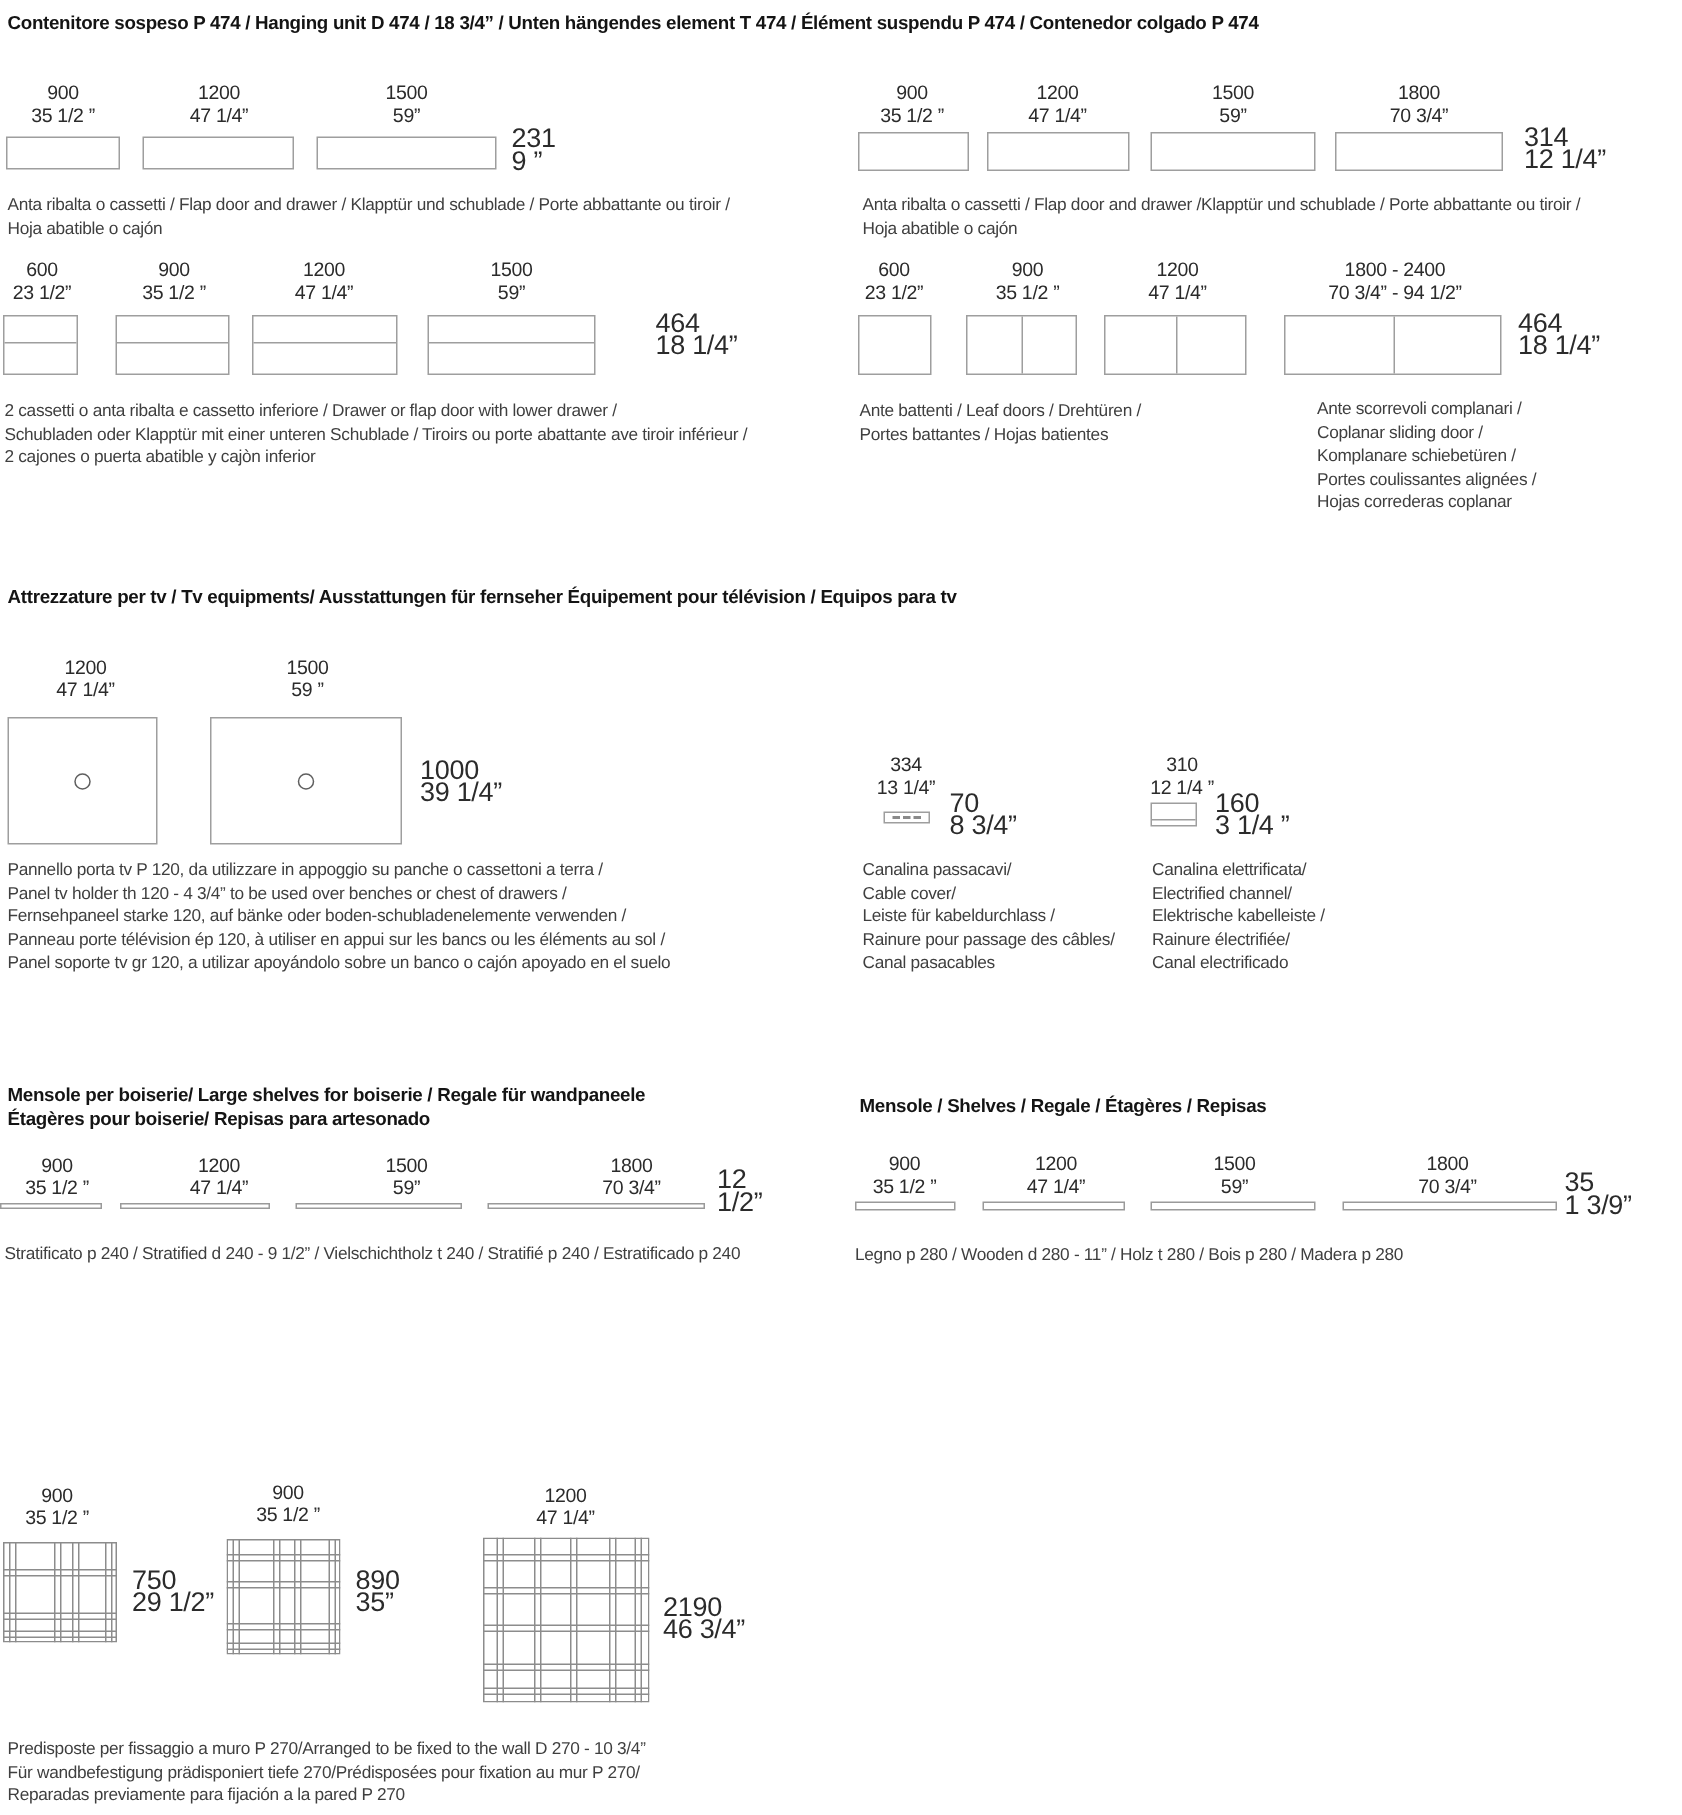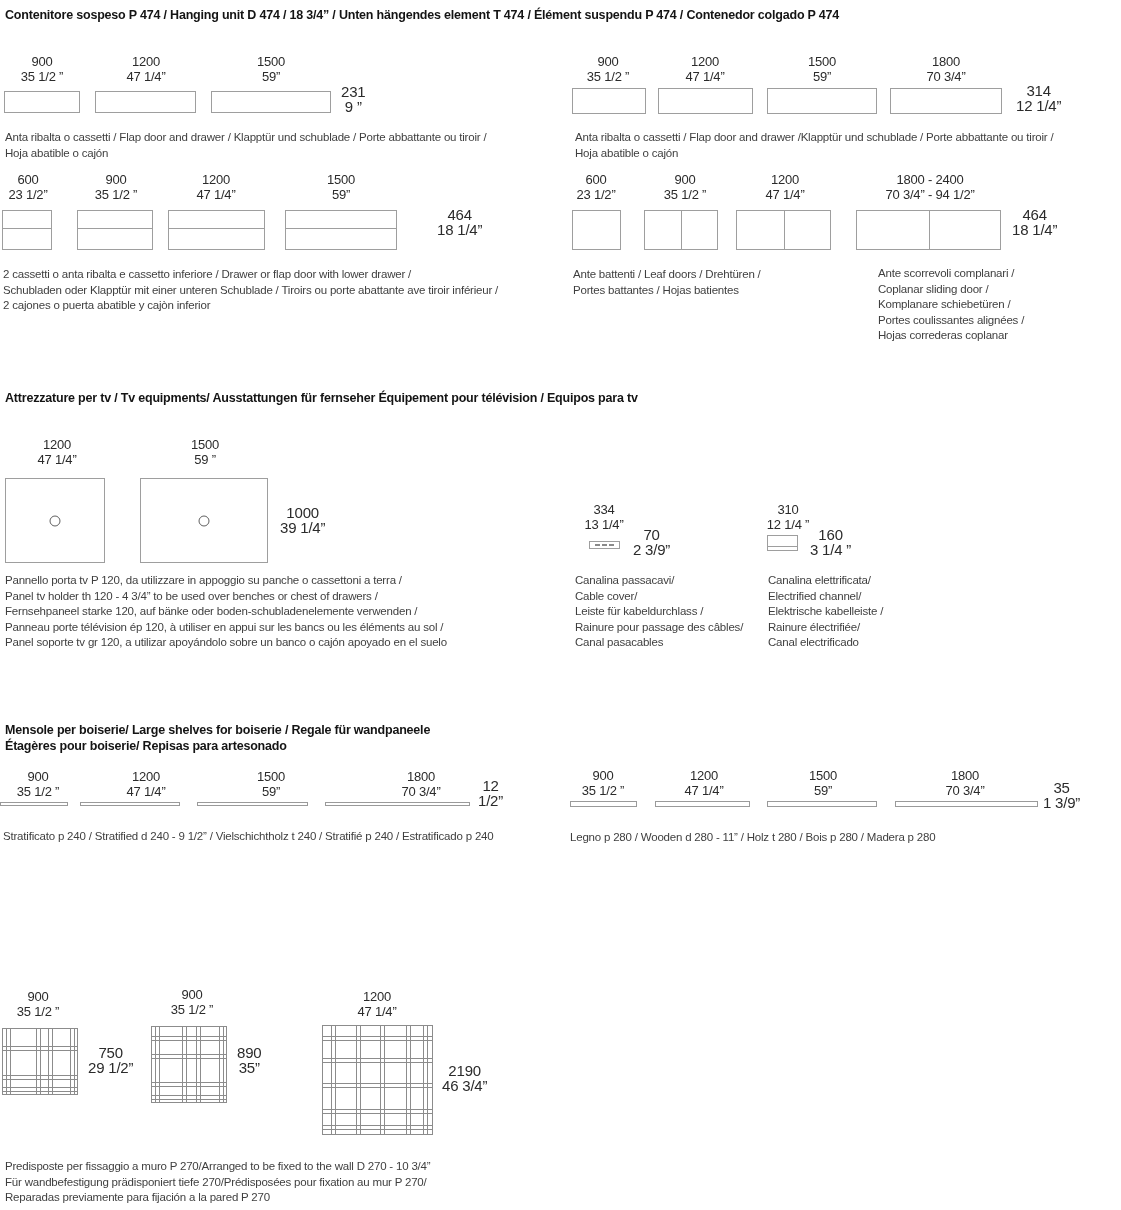--- a/index.html
+++ b/index.html
@@ -1,21 +1,21 @@
 <!DOCTYPE html>
 <html><head>
 <meta charset="utf-8">
 <style>
   html,body{margin:0;padding:0;background:#fff;}
   #page{position:relative;width:1121px;height:1210px;background:#ffffff;overflow:hidden;
         font-family:"Liberation Sans","DejaVu Sans",sans-serif;color:#2b2b2b;}
   .abs{position:absolute;}
   .title{font-size:12.5px;font-weight:700;letter-spacing:-0.2px;color:#141414;line-height:16px;white-space:pre-line;}
   .dim{font-size:13px;letter-spacing:-0.2px;line-height:14.5px;text-align:center;transform:translateX(-50%);white-space:pre-line;color:#2b2b2b;}
-  .hlab{font-size:15px;letter-spacing:-0.2px;line-height:14.5px;text-align:center;color:#2b2b2b;}
+  .hlab{font-size:18px;letter-spacing:-0.2px;line-height:14.5px;text-align:left;color:#2b2b2b;}
   .cap{font-size:11.5px;letter-spacing:-0.2px;line-height:15.5px;color:#3f3f3f;white-space:pre-line;}
   .box{border:1px solid #9e9e9e;box-sizing:border-box;background:#fff;}
   .hdiv{position:absolute;left:0;right:0;top:45%;border-top:1px solid #9e9e9e;}
   .hdiv2{position:absolute;left:0;right:0;top:68%;border-top:1px solid #9e9e9e;}
   .vdiv{position:absolute;top:0;bottom:0;left:50%;border-left:1px solid #9e9e9e;}
   .shelf{border:1px solid #9a9a9a;box-sizing:border-box;background:#fff;}
   .dot{position:absolute;left:50%;top:50%;width:9px;height:9px;border:1px solid #5f5f5f;border-radius:50%;transform:translate(-50%,-50%);}
   .slots{display:flex;align-items:center;justify-content:center;gap:2px;height:100%;}
   .slots i{display:block;width:5px;height:2px;background:#8a8a8a;}
   svg{display:block;}
@@ -132,21 +132,21 @@
   <div class="abs dim" style="left:604px;top:503px"><div>334</div><div>13 1/4”</div></div>
   <div class="abs box" style="left:589px;top:541px;width:31px;height:8px">
       <div class="slots">
         <i></i>
         <i></i>
         <i></i>
       </div>
     </div>
   <div class="abs hlab" style="left:633px;top:528px">
       <div>70</div>
-      <div>2 3/9”</div>
+      <div>8 3/4”</div>
     </div>
   <div class="abs cap" style="left:575px;top:573px">Canalina passacavi/
 Cable cover/
 Leiste für kabeldurchlass /
 Rainure pour passage des câbles/
 Canal pasacables</div>
 
   <div class="abs dim" style="left:788px;top:503px"><div>310</div><div>12 1/4 ”</div></div>
   <div class="abs box" style="left:767px;top:535px;width:31px;height:16px">
       <div class="hdiv2"></div>
@@ -170,20 +170,21 @@
   <div class="abs shelf" style="left:0px;top:802px;width:68px;height:4px"></div>
   <div class="abs shelf" style="left:80px;top:802px;width:100px;height:4px"></div>
   <div class="abs shelf" style="left:197px;top:802px;width:111px;height:4px"></div>
   <div class="abs shelf" style="left:325px;top:802px;width:145px;height:4px"></div>
   <div class="abs hlab" style="left:478px;top:779px">
       <div>12</div>
       <div>1/2”</div>
     </div>
   <div class="abs cap" style="left:3px;top:829px">Stratificato p 240 / Stratified  d 240 - 9 1/2” / Vielschichtholz t 240 / Stratifié p 240 / Estratificado p 240</div>
 
+  <div class="abs title" style="left:573px;top:729px;width:420px;">Mensole / Shelves / Regale / Étagères / Repisas</div>
   <div class="abs dim" style="left:603px;top:769px"><div>900</div><div>35 1/2 ”</div></div>
   <div class="abs dim" style="left:704px;top:769px"><div>1200</div><div>47 1/4”</div></div>
   <div class="abs dim" style="left:823px;top:769px"><div>1500</div><div>59”</div></div>
   <div class="abs dim" style="left:965px;top:769px"><div>1800</div><div>70 3/4”</div></div>
   <div class="abs shelf" style="left:570px;top:801px;width:67px;height:6px"></div>
   <div class="abs shelf" style="left:655px;top:801px;width:95px;height:6px"></div>
   <div class="abs shelf" style="left:767px;top:801px;width:110px;height:6px"></div>
   <div class="abs shelf" style="left:895px;top:801px;width:143px;height:6px"></div>
   <div class="abs hlab" style="left:1043px;top:781px">
       <div>35</div>

